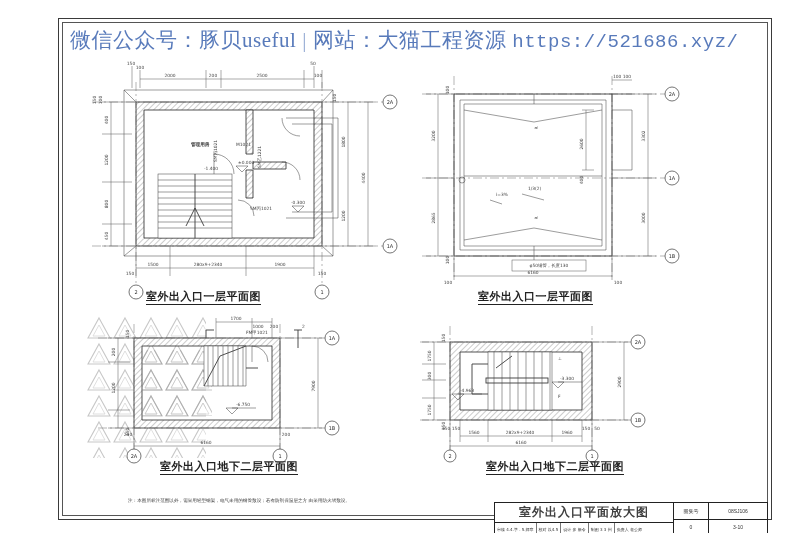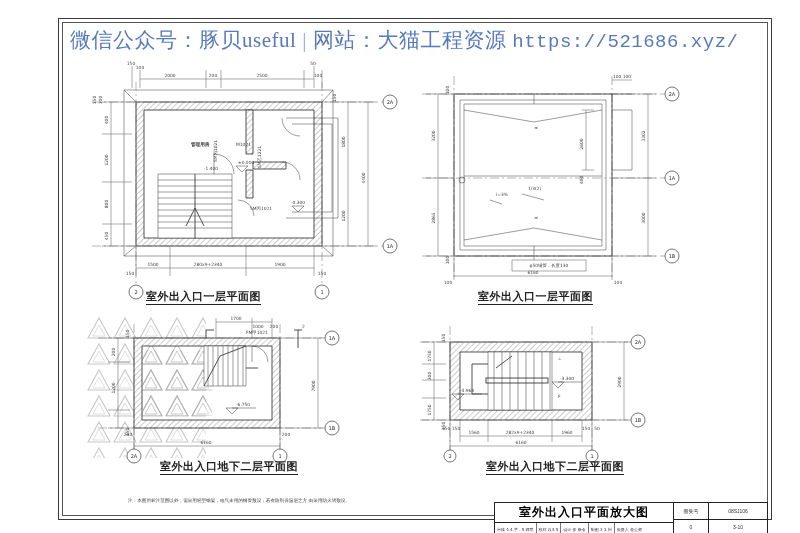--- a/index.html
+++ b/index.html
@@ -43,21 +43,21 @@
 
   
   .notes{position:absolute;left:128px;top:498px;width:360px;font-size:4.6px;
          line-height:1.5;color:#3a3a3a;font-family:"DejaVu Sans",sans-serif;}
 
   
   .tblock{position:absolute;left:494px;top:502px;width:272px;height:32px;
           border:1.4px solid #222;background:#fff;display:flex;}
   .tb-main{flex:0 0 178px;border-right:1px solid #222;display:flex;flex-direction:column;}
   .tb-name{flex:0 0 19px;display:flex;align-items:center;justify-content:center;
-           font-size:12px;font-weight:bold;color:#000000;letter-spacing:1px;
+           font-size:12px;font-weight:bold;color:#404040;letter-spacing:1px;
            font-family:"DejaVu Sans",sans-serif;border-bottom:1px solid #222;}
   .tb-sub{flex:1;display:flex;align-items:center;font-size:4px;color:#333;
           font-family:"DejaVu Sans",sans-serif;}
   .tb-sub span{padding:0 2px;border-right:1px solid #777;white-space:nowrap;
                overflow:hidden;height:100%;display:flex;align-items:center;}
   .tb-sub span:last-child{border-right:none;}
   .tb-right{flex:1;display:flex;flex-direction:column;}
   .tb-r-row{flex:1;display:flex;border-bottom:1px solid #222;}
   .tb-r-row:last-child{border-bottom:none;}
   .tb-c1{flex:0 0 34px;border-right:1px solid #222;display:flex;align-items:center;

